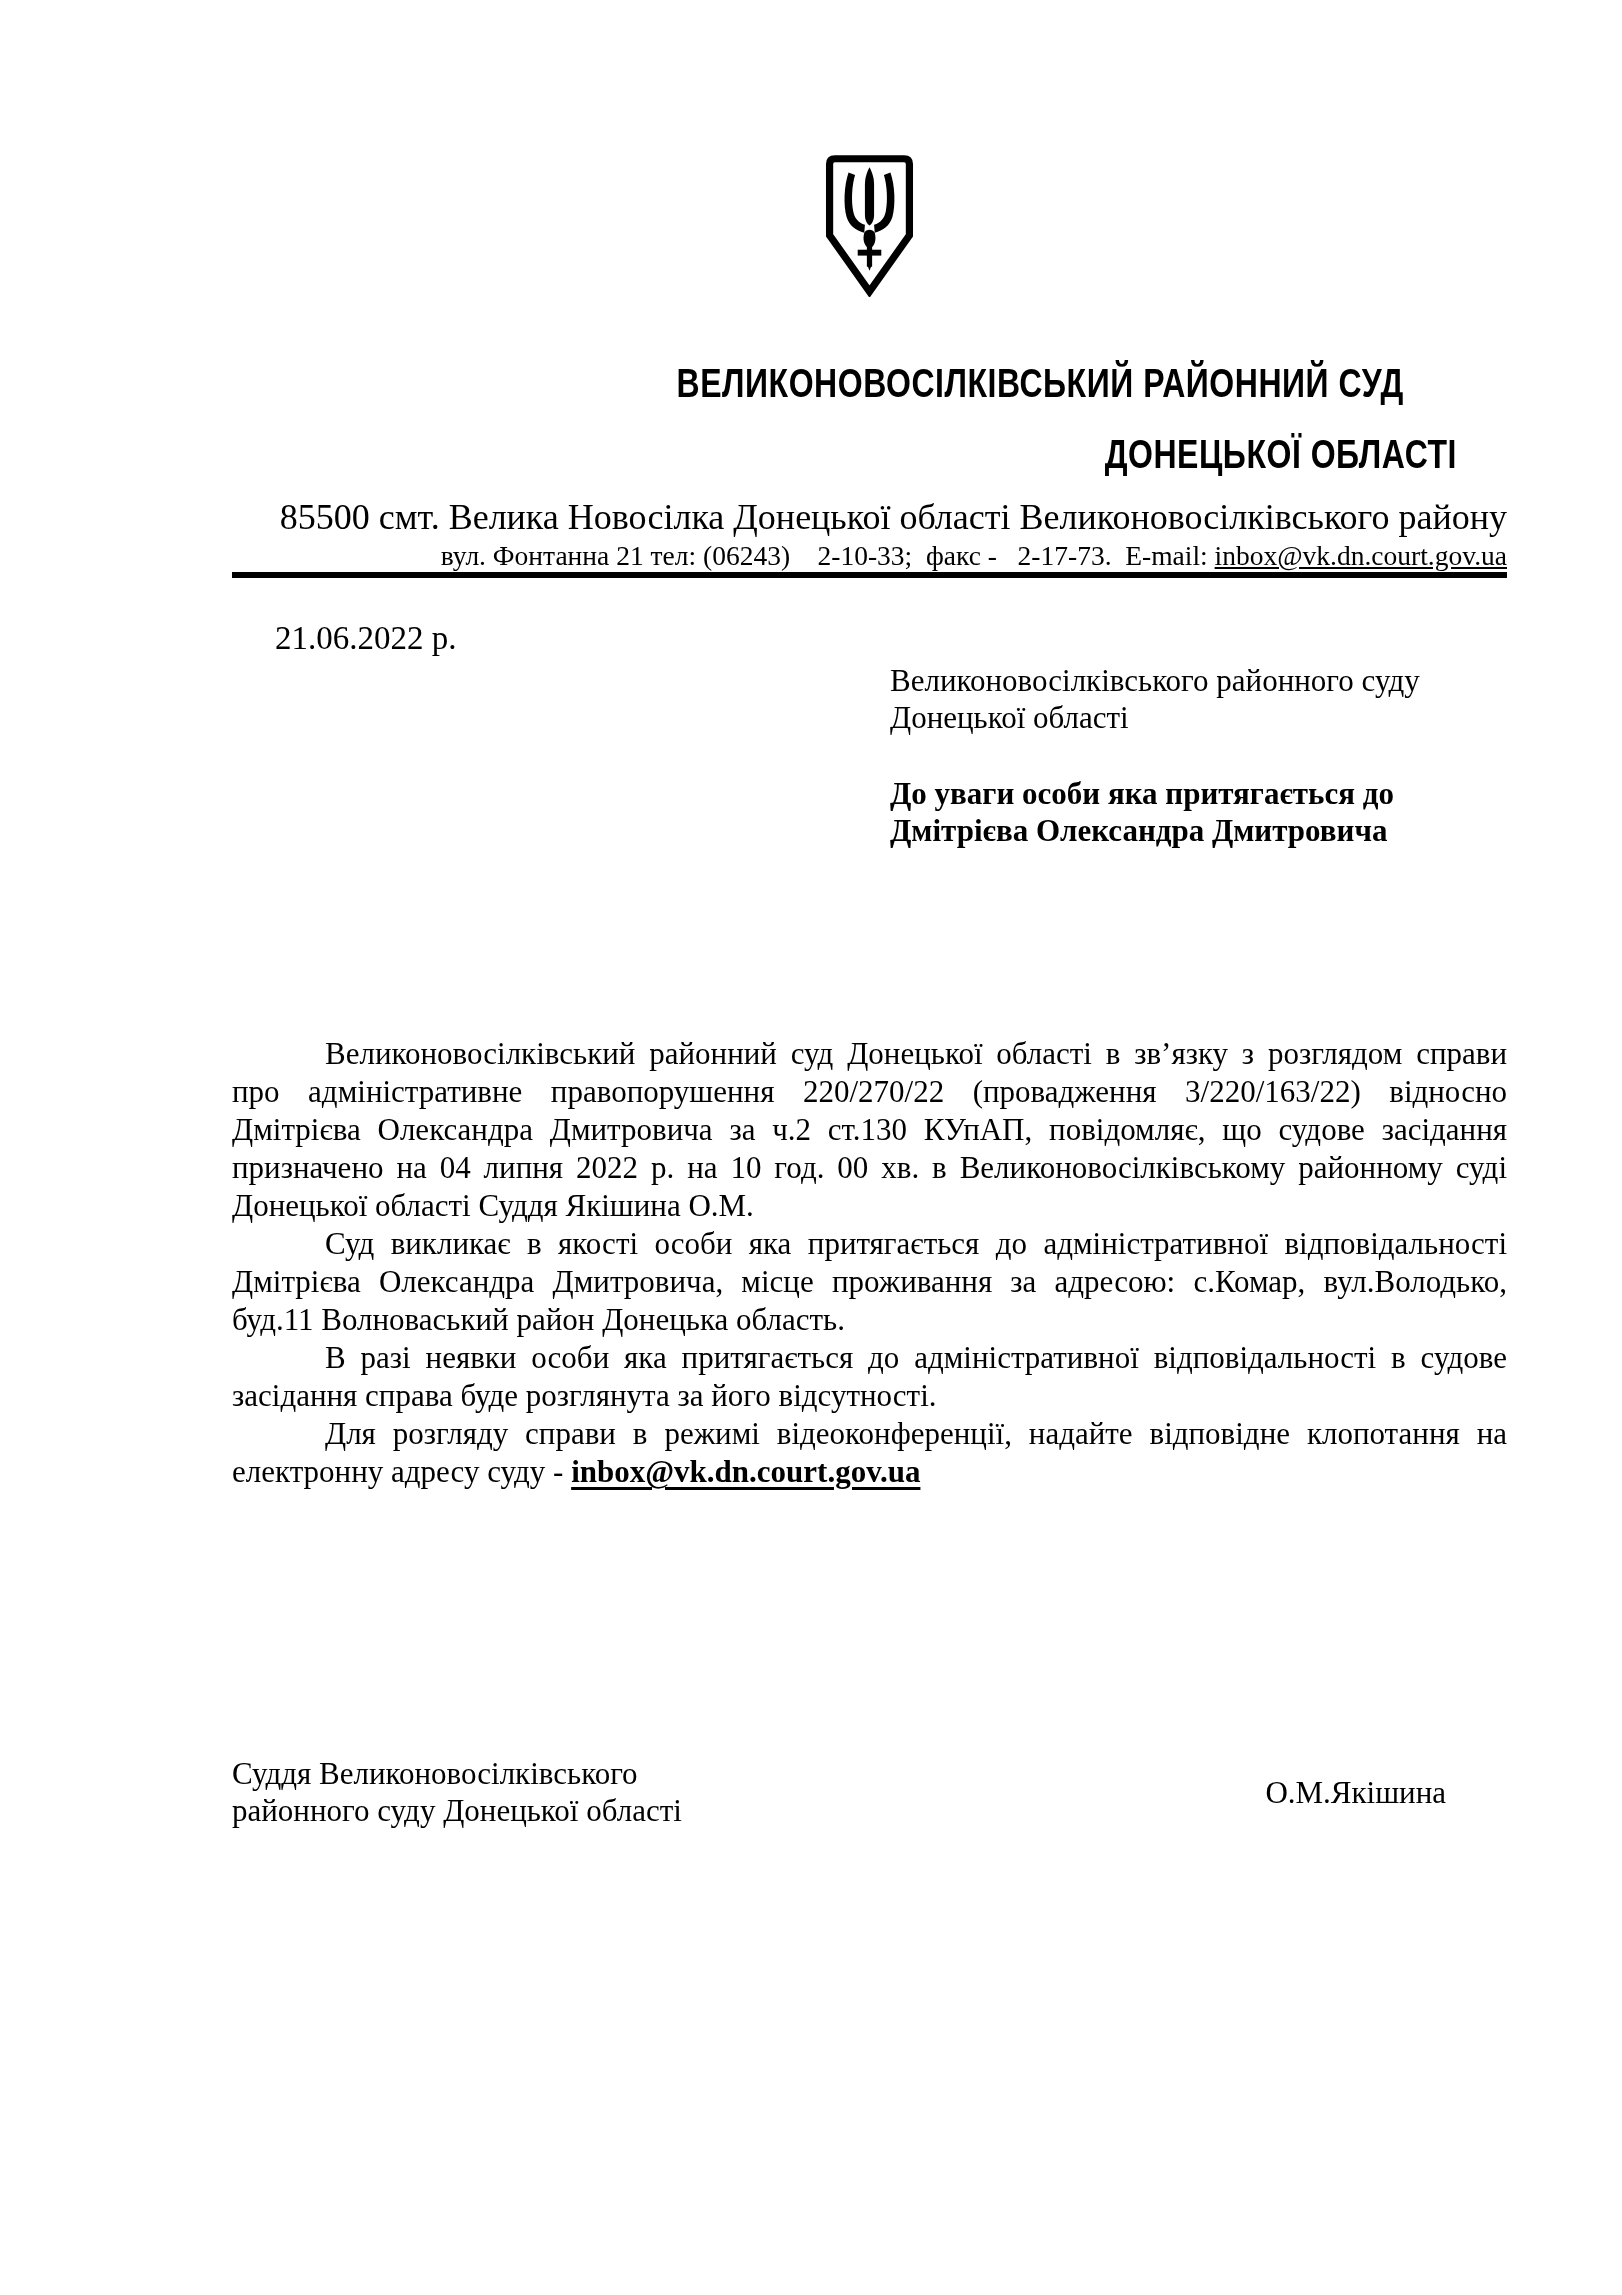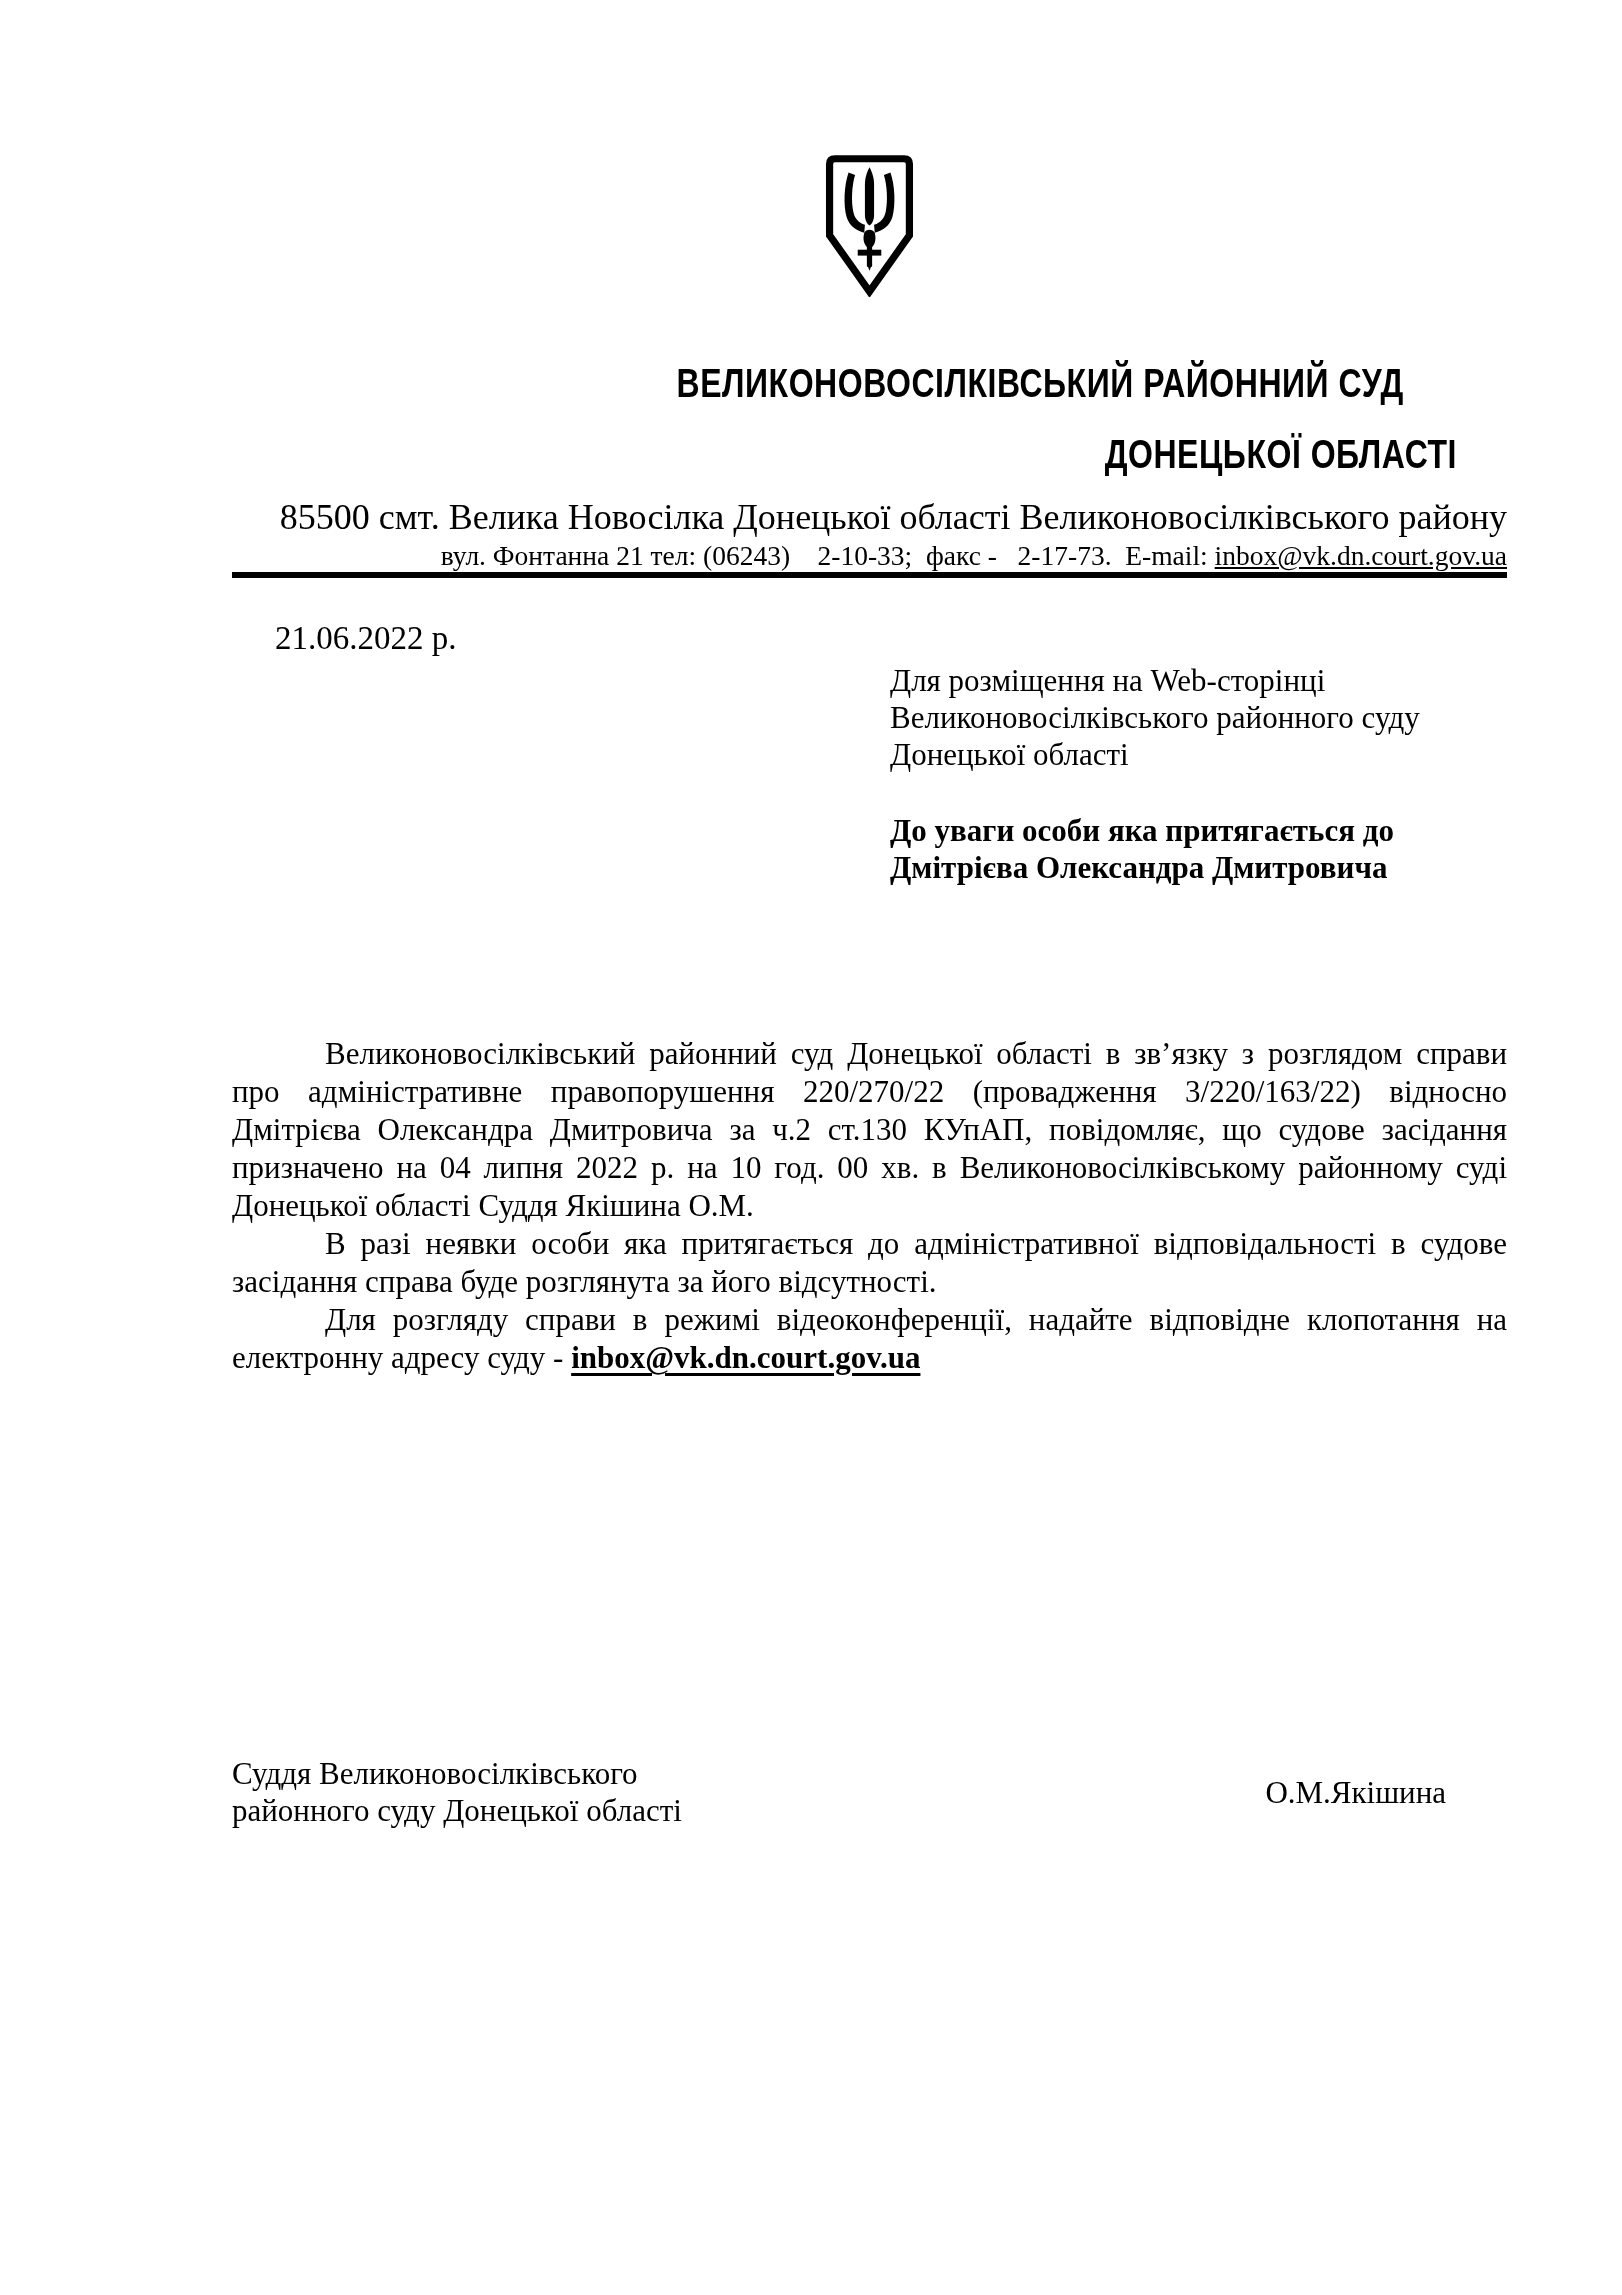--- a/index.html
+++ b/index.html
@@ -80,32 +80,32 @@
 
     <div class="addr2"><span>вул. Фонтанна 21 тел: (06243)    2-10-33;  факс -   2-17-73.  E-mail: </span><span class="email">inbox@vk.dn.court.gov.ua</span></div>
 
     <div class="header-rule"></div>
   </div>
 
   <div class="date">21.06.2022 р.</div>
 
   <div class="recipient">
     <div>
-      <div>Для розміщення на Web-сторінці</div>
       <div>Великоновосілківського районного суду</div>
       <div>Донецької області</div>
     </div>
     <div class="attention">
       <div>До уваги особи яка притягається до</div>
       <div>Дмітрієва Олександра Дмитровича</div>
     </div>
   </div>
 
   <div class="body-text">
     <p>Великоновосілківський районний суд Донецької області в зв’язку з розглядом справи про адміністративне правопорушення 220/270/22 (провадження 3/220/163/22) відносно Дмітрієва Олександра Дмитровича за ч.2 ст.130 КУпАП, повідомляє, що судове засідання призначено на 04 липня  2022 р. на 10 год. 00 хв.  в Великоновосілківському районному суді Донецької області Суддя Якішина О.М.</p>
+    <p>Суд викликає в якості особи яка притягається до адміністративної відповідальності Дмітрієва Олександра Дмитровича, місце проживання за адресою: с.Комар, вул.Володько, буд.11 Волноваський район Донецька область.</p>
     <p>В разі неявки особи яка притягається до адміністративної відповідальності  в судове засідання справа буде розглянута за його відсутності.</p>
     <p><span>Для розгляду справи в режимі відеоконференції, надайте відповідне клопотання на електронну адресу суду - </span><span class="body-email">inbox@vk.dn.court.gov.ua</span></p>
   </div>
 
   <div class="signature">
     <div>
       <div>Суддя Великоновосілківського</div>
       <div>районного суду Донецької області</div>
     </div>
     <div>О.М.Якішина</div>

